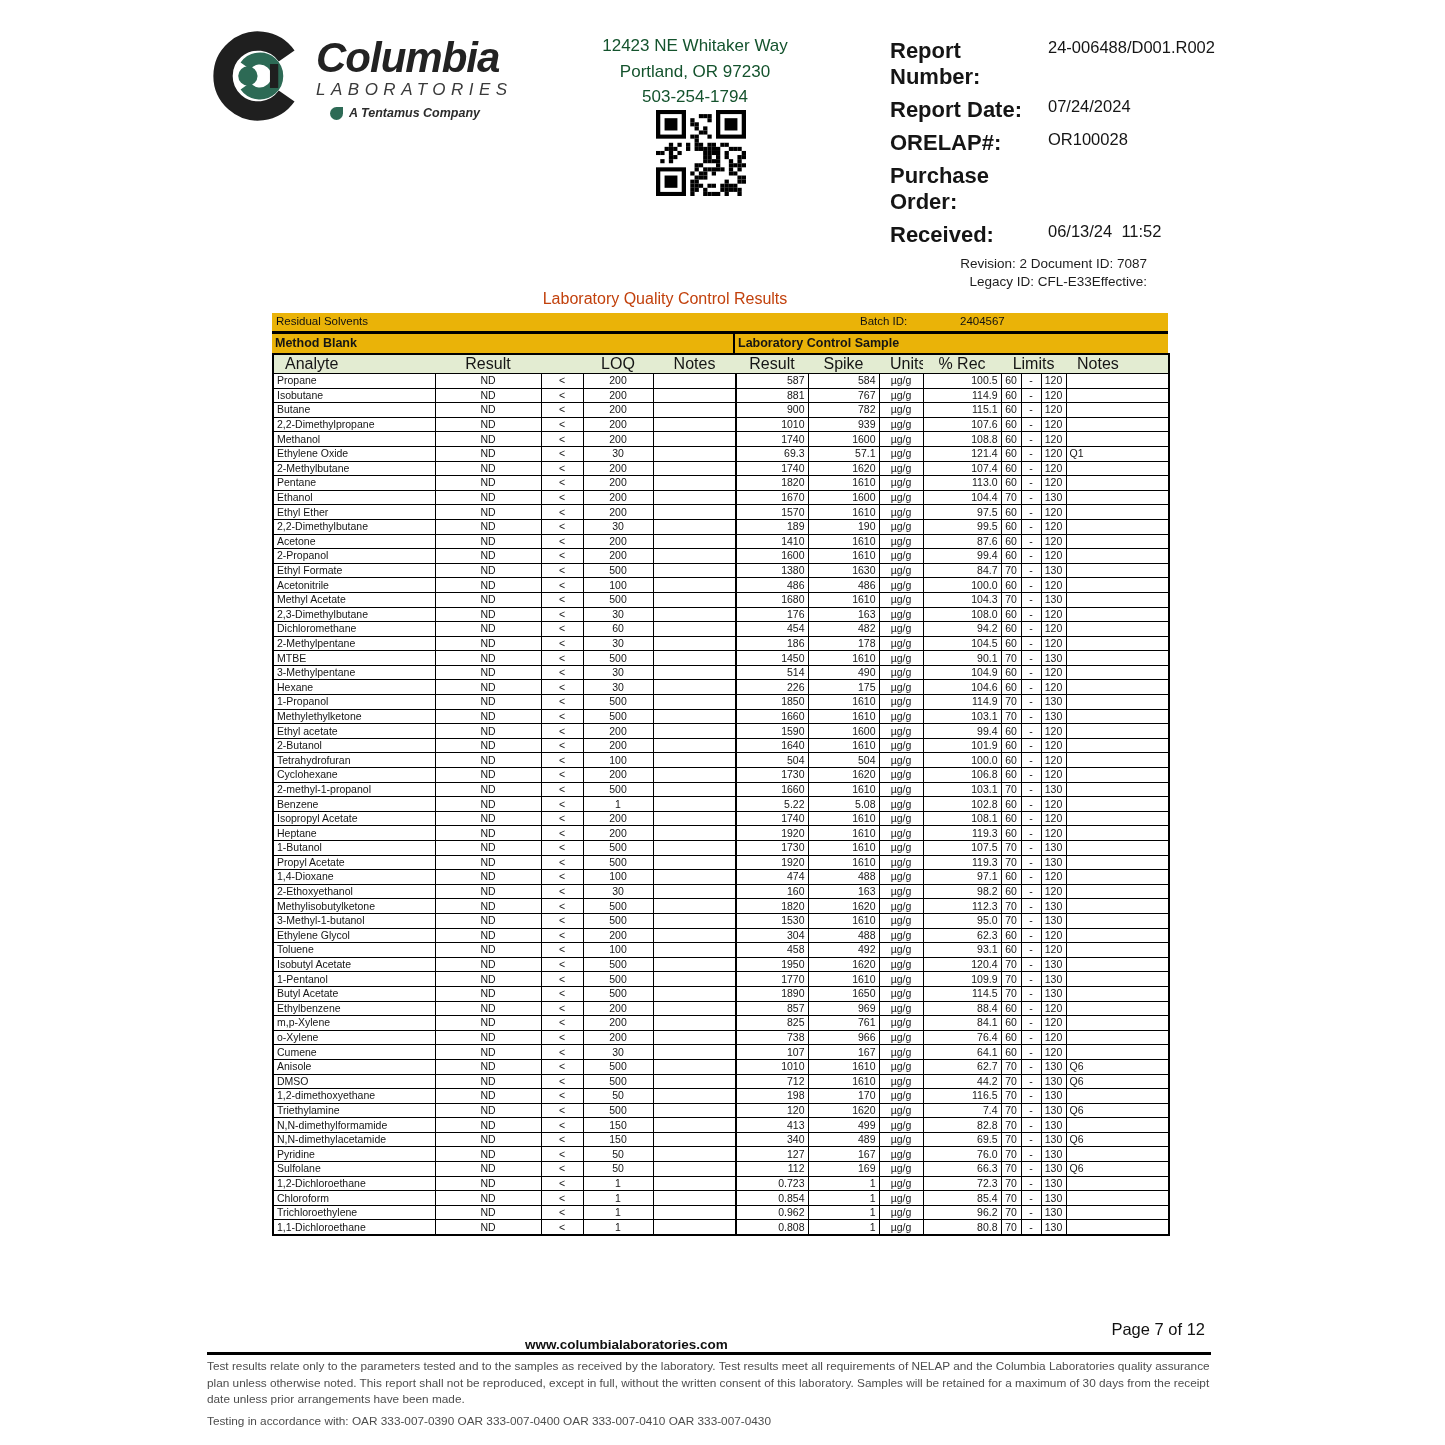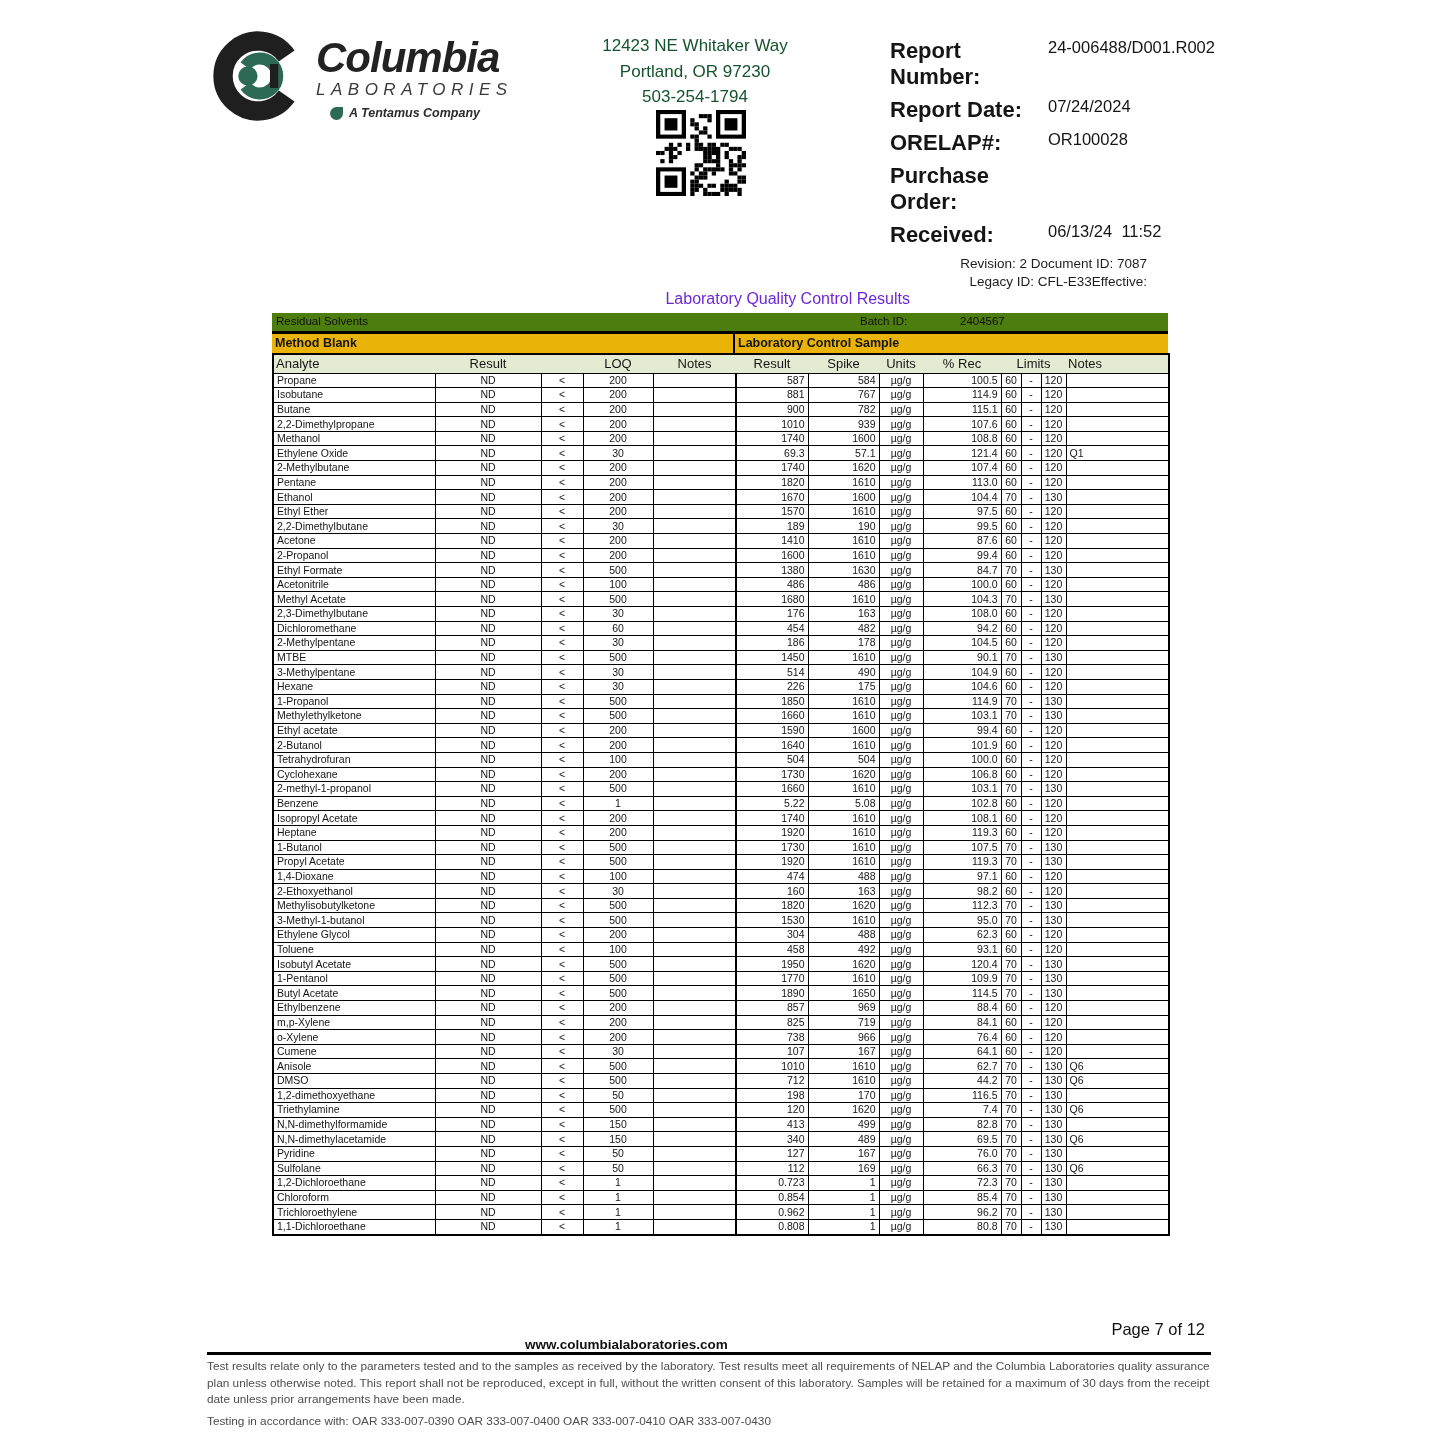--- a/index.html
+++ b/index.html
@@ -21,36 +21,36 @@
   #address-block { left:565px; top:33px; width:260px; text-align:center; font-size:17px; line-height:25.5px; color:#14532d; }
   #qr-wrap { left:656px; top:110px; width:90px; height:86px; }
 
   #report-fields { left:890px; top:38px; width:345px; }
   .rf-row { display:flex; margin-bottom:7px; }
   .rf-label { width:158px; font-weight:bold; font-size:22px; }
   .rf-value { font-size:16.5px; white-space:pre; }
 
   
   #meta-block { left:847px; top:255px; width:300px; text-align:right; font-size:13.5px; line-height:17.5px; color:#1d1d1d; }
-  #doc-title { left:420px; top:290px; width:490px; text-align:right; font-size:16px; color:#6d28d9; }
+  #doc-title { left:420px; top:290px; width:490px; text-align:center; font-size:16px; color:#c2410c; }
 
   
   #qc { left:272px; top:313px; width:896px; }
-  #batch-bar { height:18px; background:#4d7c0f; position:relative; font-size:11.5px; color:#111; }
+  #batch-bar { height:18px; background:#eab308; position:relative; font-size:11.5px; color:#111; }
   #batch-bar .section-name { position:absolute; left:4px; top:2px; }
   #batch-bar .batch-label { position:absolute; left:588px; top:2px; }
   #batch-bar .batch-value { position:absolute; left:688px; top:2px; }
 
   #group-row { height:19px; border-top:3px solid #000; display:flex; background:#eab308; font-weight:bold; font-size:12.5px; }
   #group-mb { width:463px; border-right:2px solid #000; box-sizing:border-box; padding-left:3px; line-height:19px; }
   #group-lcs { flex:1; padding-left:3px; line-height:19px; }
 
   table#qc-table { border-collapse:collapse; table-layout:fixed; width:896px; border:2.5px solid #000; }
   #qc-table thead tr { background:#e3ecd2; height:19px; }
-  #qc-table thead th { font-weight:normal; font-size:13px; border:0; border-bottom:1px solid #000; padding:0 2px; white-space:nowrap; overflow:hidden; }
+  #qc-table thead th { font-weight:normal; font-size:16px; border:0; border-bottom:1px solid #000; padding:0 11px; white-space:nowrap; overflow:hidden; }
   #qc-table tbody td { border:1px solid #000; font-size:10.5px; height:13.6px; line-height:13px; padding:0 3px; white-space:nowrap; overflow:hidden; }
   .a-left { text-align:left; }
   .a-center { text-align:center; }
   .a-right { text-align:right; }
   td.sep { border-left:2.5px solid #000 !important;margin-top:44px; }
 
   
   #page-num { left:1005px; top:1320px; width:200px; text-align:right; font-size:16.5px; color:#111; }
   #website { left:525px; top:1337px; width:400px; font-size:13.5px; font-weight:bold; color:#111; }
   #footer-line { left:207px; top:1352px; width:1004px; height:3px; background:#000; }
@@ -950,21 +950,21 @@
           <td class="a-center">120</td>
           <td class="a-left"></td>
         </tr>
         <tr>
           <td class="a-left">m,p-Xylene</td>
           <td class="a-center">ND</td>
           <td class="a-center">&lt;</td>
           <td class="a-center">200</td>
           <td class="a-left"></td>
           <td class="a-right sep">825</td>
-          <td class="a-right">719</td>
+          <td class="a-right">761</td>
           <td class="a-center">µg/g</td>
           <td class="a-right">84.1</td>
           <td class="a-center">60</td>
           <td class="a-center">-</td>
           <td class="a-center">120</td>
           <td class="a-left"></td>
         </tr>
         <tr>
           <td class="a-left">o-Xylene</td>
           <td class="a-center">ND</td>

